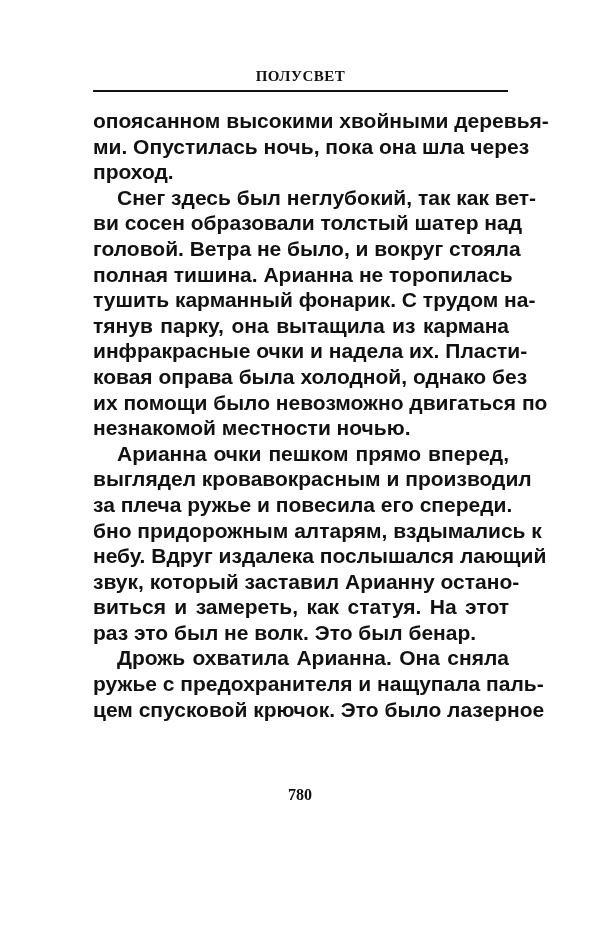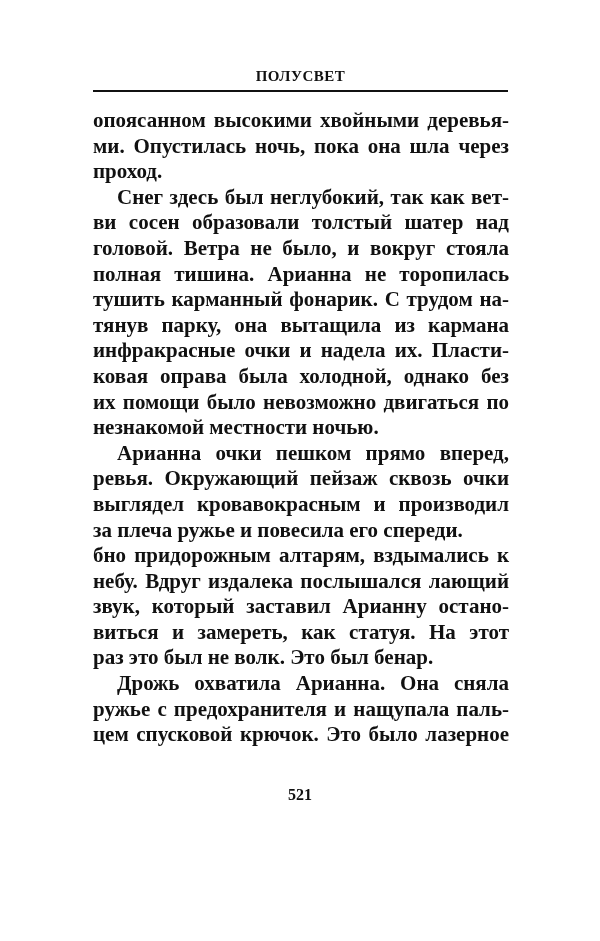--- a/index.html
+++ b/index.html
@@ -9,21 +9,21 @@
       position: absolute; left: 93px; width: 415px; top: 68px;
       text-align: center;
       font-family: "Liberation Serif", serif; font-size: 15px; font-weight: bold;
       color: #111; letter-spacing: 0.5px;
     }
     .rule {
       position: absolute; left: 93px; width: 415px; top: 90px; height: 2px; background: #111;
     }
     .body-text {
       position: absolute; left: 93px; width: 416px; top: 108px;
-      font-family: Liberation Serif, serif; font-size: 21px; font-weight: bold;
+      font-family: Liberation Sans, sans-serif; font-size: 21px; font-weight: bold;
       color: #111; line-height: 25.6px;
     }
     .line { display: block; white-space: nowrap; text-align: justify; text-align-last: justify; height: 25.6px; }
     .line.last { text-align-last: left; }
     .line.indent { padding-left: 24px; }
     .folio {
       position: absolute; left: 0; width: 600px; top: 786px; text-align: center;
       font-family: "Liberation Serif", serif; font-size: 16px; font-weight: bold; color: #111;
     }
   </style>
@@ -41,26 +41,25 @@
       <span class="line">ви сосен образовали толстый шатер над</span>
       <span class="line">головой. Ветра не было, и вокруг стояла</span>
       <span class="line">полная тишина. Арианна не торопилась</span>
       <span class="line">тушить карманный фонарик. С трудом на-</span>
       <span class="line">тянув парку, она вытащила из кармана</span>
       <span class="line">инфракрасные очки и надела их. Пласти-</span>
       <span class="line">ковая оправа была холодной, однако без</span>
       <span class="line">их помощи было невозможно двигаться по</span>
       <span class="line last">незнакомой местности ночью.</span>
       <span class="line indent">Арианна очки пешком прямо вперед,</span>
-      <span class="line">ревья. Окружающий пейзаж сквозь очки</span>
       <span class="line">выглядел кровавокрасным и производил</span>
       <span class="line last">за плеча ружье и повесила его спереди.</span>
       <span class="line">бно придорожным алтарям, вздымались к</span>
       <span class="line">небу. Вдруг издалека послышался лающий</span>
       <span class="line">звук, который заставил Арианну остано-</span>
       <span class="line">виться и замереть, как статуя. На этот</span>
       <span class="line last">раз это был не волк. Это был бенар.</span>
       <span class="line indent">Дрожь охватила Арианна. Она сняла</span>
       <span class="line">ружье с предохранителя и нащупала паль-</span>
       <span class="line">цем спусковой крючок. Это было лазерное</span>
     </div>
-  <div class="folio">521</div>
+  <div class="folio">780</div>
 </div>
 
 </body></html>

